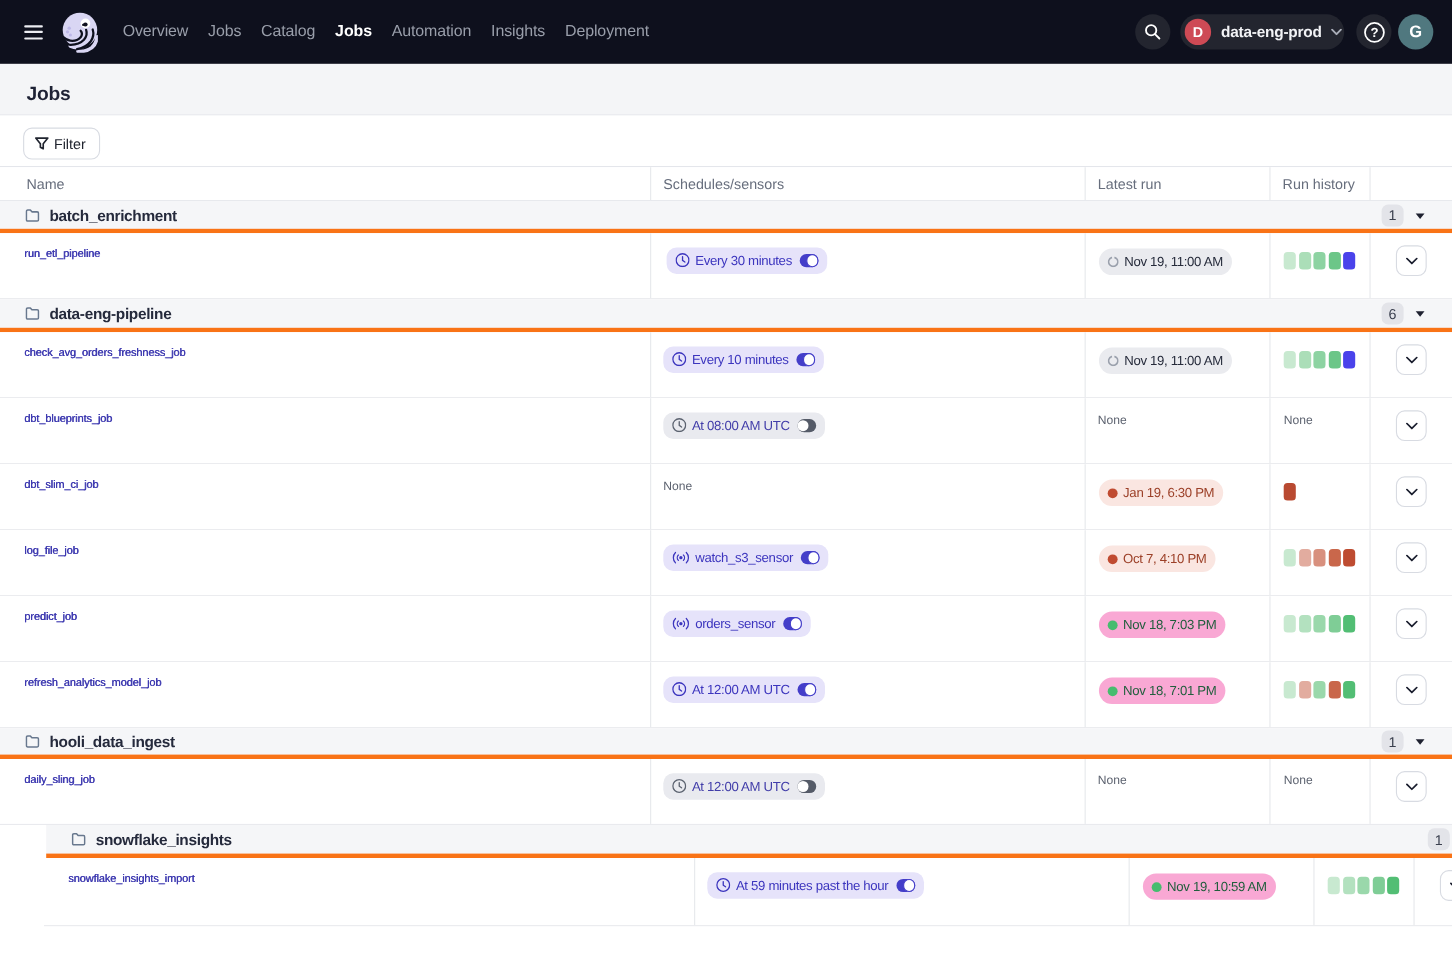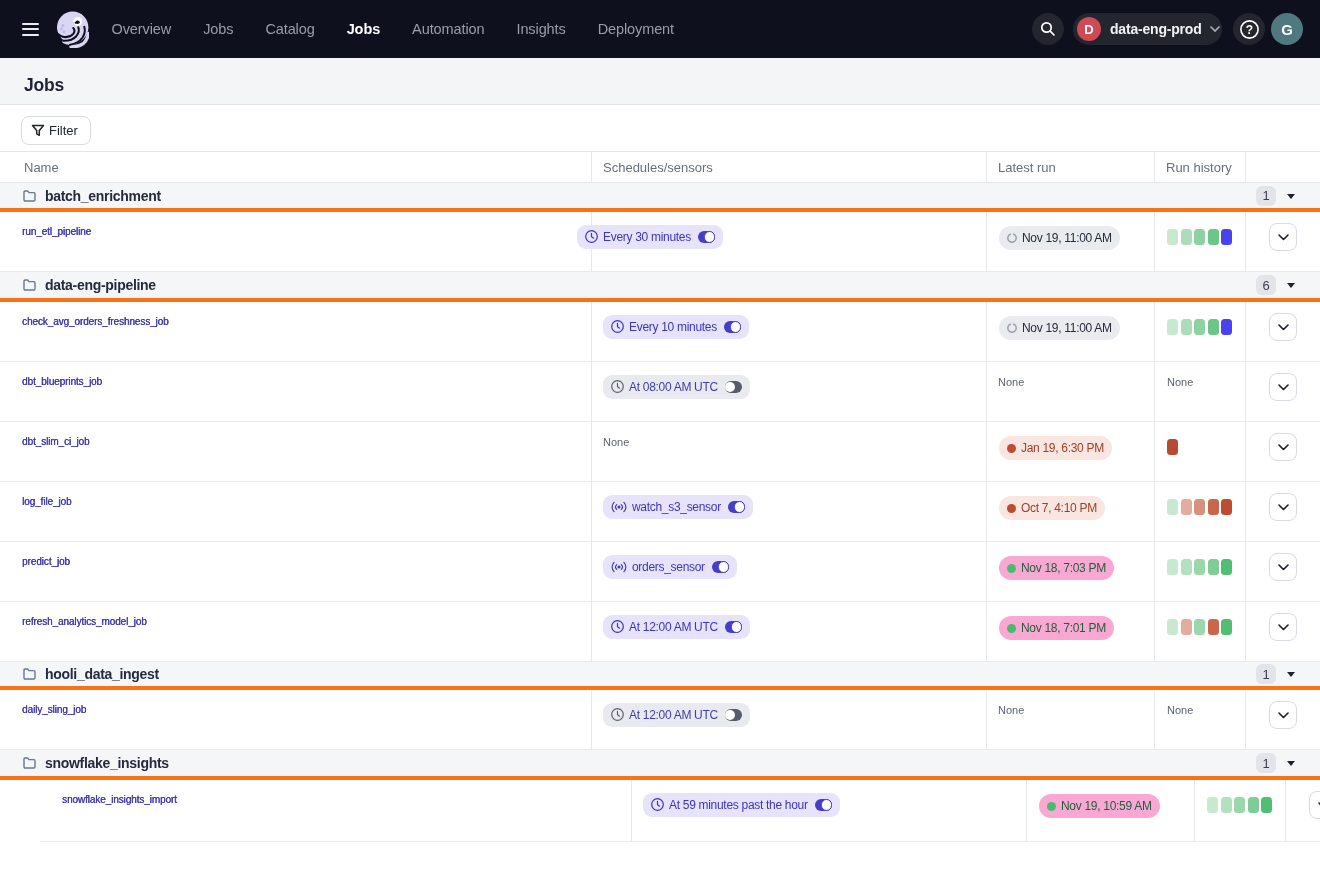--- a/index.html
+++ b/index.html
@@ -2,21 +2,21 @@
 <html><head>
 <meta charset="utf-8">
 <style>
 * { margin:0; padding:0; box-sizing:border-box; }
 html,body { width:1320px; height:880px; font-family:"Liberation Sans", sans-serif; background:#fff; overflow:hidden; }
 
 .topnav { height:58px; background:#0E101D; position:relative; }
 .burger { position:absolute; left:22px; top:23px; width:17px; }
 .burger div { height:2px; background:#ECEDF2; border-radius:1px; margin-bottom:3.4px; }
 .logo { position:absolute; left:54px; top:11px; }
-.navlinks { position:absolute; left:111.5px; top:0; height:58px; display:flex; align-items:center; gap:32px; }
+.navlinks { position:absolute; left:111.5px; top:0; height:58px; display:flex; align-items:center; gap:18px; }
 .navlinks a { color:#999EAA; font-size:14.5px; text-decoration:none; letter-spacing:-0.1px; }
 .navlinks a.active { color:#fff; font-weight:700; }
 .circbtn { position:absolute; width:32px; height:32px; border-radius:50%; background:#23252F; top:13px; display:flex; align-items:center; justify-content:center; }
 .deppill { position:absolute; left:1073px; top:13px; width:149px; height:32px; border-radius:16px; background:#23252F; display:flex; align-items:center; white-space:nowrap; }
 .deppill .dcirc { width:24px; height:24px; border-radius:50%; background:#CE4A55; color:#fff; font-size:13px; font-weight:700; display:flex; align-items:center; justify-content:center; margin-left:4px; }
 .deppill .dname { color:#F2F3F6; font-size:14px; font-weight:700; margin-left:9px; letter-spacing:-0.2px; }
 .avatar { position:absolute; left:1271px; top:13px; width:32px; height:32px; border-radius:50%; background:#50787F; color:#fff; font-size:15px; font-weight:700; display:flex; align-items:center; justify-content:center; }
 
 .pagehead { height:47px; background:#F4F5F7; border-bottom:1px solid #E4E6EB; display:flex; align-items:center; }
 .pagehead h1 { position:relative; top:4px; font-size:17.5px; font-weight:700; color:#1E2235; margin-left:24px; letter-spacing:-0.2px; }
@@ -140,21 +140,21 @@
   <div class="flabel">batch_enrichment</div>
   <div class="badge">1</div>
     <div class="caret"></div>
 </div>
 <div class="jrow">
   <div class="c2"></div>
     <div class="c3"></div>
     <div class="c4"></div>
     <div class="c5"></div>
   <div class="jname">run_etl_pipeline</div>
-  <div class="pill lav" style="left:577px;">
+  <div class="pill lav" style="left:606px;">
     <svg width="13" height="13" viewBox="0 0 13 13" fill="none" stroke="#3C35BE" stroke-width="1.2">
         <circle cx="6.5" cy="6.5" r="5.8"></circle>
         <path d="M6.5 3.4 V6.7 L8.6 8.2" stroke-linecap="round"></path>
       </svg>
     Every 30 minutes
     <span class="tog on"></span>
   </div>
   <div class="rpill n" style="left:999px;">
     <svg width="10" height="10" viewBox="0 0 10 10" fill="none">
         <circle cx="5" cy="5" r="4.2" stroke="#9AA0AC" stroke-width="1.5" stroke-dasharray="23.5 2.9" transform="rotate(-75 5 5)"></circle>
@@ -382,21 +382,21 @@
   </div>
   <div class="none" style="left:998px;">None</div>
   <div class="none" style="left:1167px;">None</div>
   <div class="expbtn">
       <svg width="11" height="7" viewBox="0 0 11 7" fill="none" stroke="#1A1E2E" stroke-width="1.6" stroke-linecap="round" stroke-linejoin="round">
         <path d="M1 1 L5.5 5.5 L10 1"></path>
       </svg>
     </div>
 </div>
 
-<div class="grow" style="height:30px;">
+<div class="grow" style="height:30px;margin-left:42px;">
   <svg class="folder" width="13" height="12" viewBox="0 0 13 12" fill="none" stroke="#68788E" stroke-width="1.4" stroke-linejoin="round">
       <path d="M1 2.2 Q1 1 2.2 1 H4.6 L6 2.6 H10.8 Q12 2.6 12 3.8 V9.8 Q12 11 10.8 11 H2.2 Q1 11 1 9.8 Z"></path>
     </svg>
   <div class="flabel">snowflake_insights</div>
   <div class="badge">1</div>
     <div class="caret"></div>
 </div>
 <div class="jrow" style="height:62px;margin-left:40px;">
   <div class="c2"></div>
     <div class="c3"></div>

